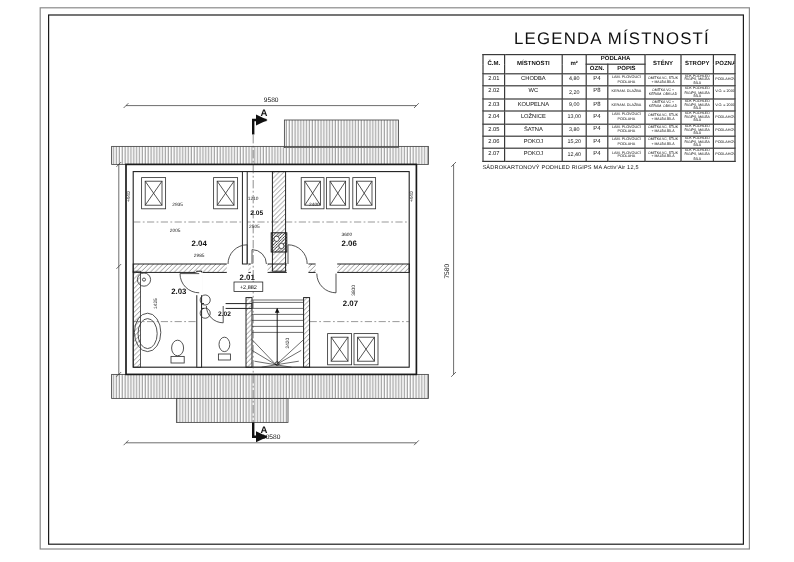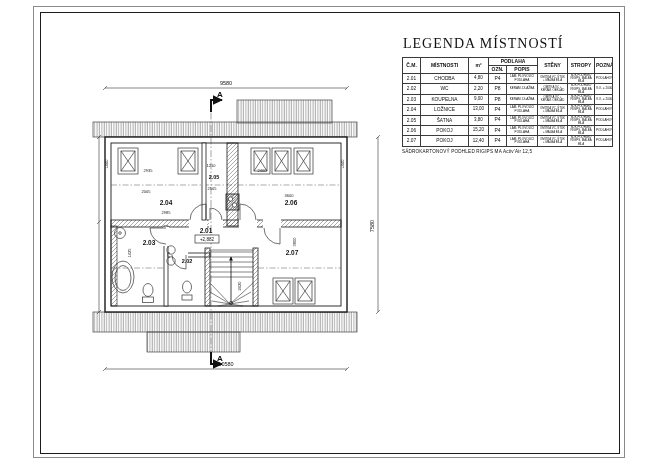--- a/index.html
+++ b/index.html
@@ -6,22 +6,22 @@
   #app{position:relative;width:662px;height:468px;background:#fff;overflow:hidden;
        font-family:"Liberation Sans",sans-serif;color:#111;}
   .outer-frame{position:absolute;left:33px;top:6px;width:592px;height:452px;
        border:1px solid #8a8a8a;box-sizing:border-box;}
   .inner-frame{position:absolute;left:40px;top:12px;width:580px;height:442px;
        border:1.5px solid #1c1c1c;box-sizing:border-box;background:#fff;}
   #plan-svg{position:absolute;left:0;top:0;}
 
   
   .legend{position:absolute;left:402px;top:24px;width:215px;}
-  .legend-title{font-family:Liberation Serif, serif;
-       font-size:14px;letter-spacing:1px;color:#111;white-space:nowrap;margin:12px 0 5px 1px;}
+  .legend-title{font-family:Liberation Sans, sans-serif;
+       font-size:14px;letter-spacing:1px;color:#111;white-space:nowrap;margin:0 0 5px 1px;text-align:center;}
   table.lg{border-collapse:collapse;table-layout:fixed;width:210px;
        border:1px solid #111;color:#111;}
   table.lg th,table.lg td{border:0.5px solid #3a3a3a;padding:0 1px;text-align:center;
        vertical-align:middle;overflow:hidden;line-height:1.08;}
   table.lg tr{height:8px;}
   tr.hdr1{height:7px;} tr.hdr2{height:7px;}
   th.h{font-size:5px;font-weight:700;}
   td.c-cm{font-size:4.8px;}
   td.c-name{font-size:4.8px;text-align:left;white-space:nowrap;}
   td.c-area{font-size:4.5px;}

